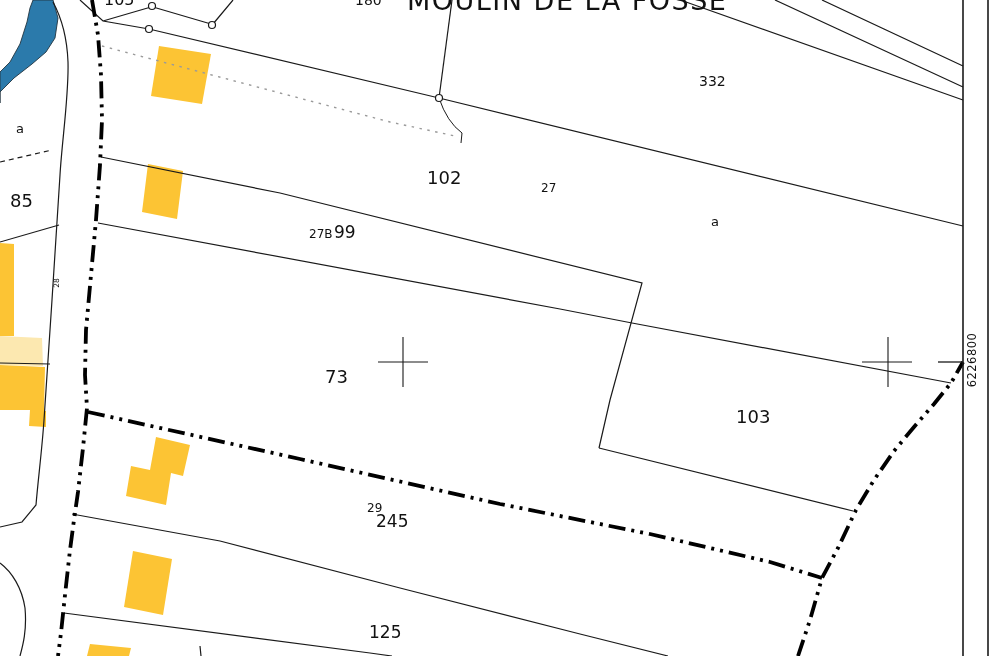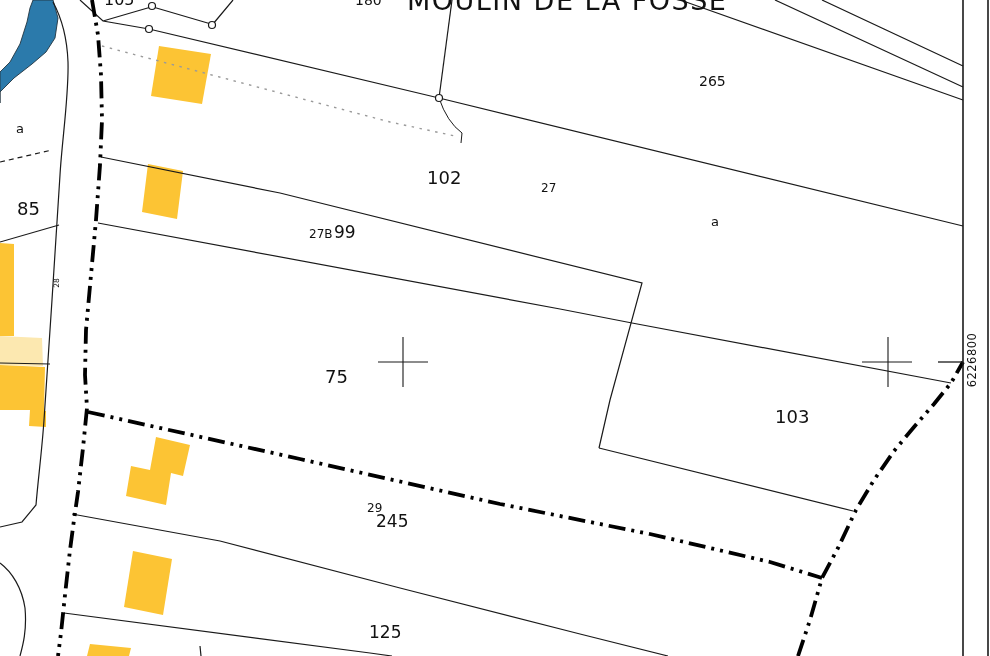--- a/index.html
+++ b/index.html
@@ -105,28 +105,28 @@
       <circle cx="212" cy="25" r="3.5"></circle>
       <circle cx="149" cy="29" r="3.5"></circle>
       <circle cx="439" cy="98" r="3.5"></circle>
     </g>
   </svg>
 
   <div class="lbl lbl-title" style="left:407px;top:-13px;">MOULIN DE LA FOSSE</div>
 
   <div class="lbl" style="left:104px;top:-8px;font-size:16px;">105</div>
   <div class="lbl lbl-parcel-sm" style="left:355px;top:-7px;">180</div>
-  <div class="lbl lbl-parcel-sm" style="left:699px;top:74px;">265</div>
+  <div class="lbl lbl-parcel-sm" style="left:699px;top:74px;">332</div>
   <div class="lbl lbl-parcel" style="left:427px;top:169px;">102</div>
   <div class="lbl lbl-parcel-lg" style="left:334px;top:224px;">99</div>
-  <div class="lbl lbl-parcel" style="left:325px;top:368px;">75</div>
-  <div class="lbl lbl-parcel" style="left:775px;top:408px;">103</div>
+  <div class="lbl lbl-parcel" style="left:325px;top:368px;">73</div>
+  <div class="lbl lbl-parcel" style="left:736px;top:408px;">103</div>
   <div class="lbl lbl-parcel-lg" style="left:376px;top:513px;">245</div>
   <div class="lbl lbl-parcel-lg" style="left:369px;top:624px;">125</div>
-  <div class="lbl lbl-parcel" style="left:17px;top:192px;margin-top:8px;">85</div>
+  <div class="lbl lbl-parcel" style="left:10px;top:192px;">85</div>
 
   <div class="lbl lbl-letter" style="left:711px;top:215px;">a</div>
   <div class="lbl lbl-letter" style="left:16px;top:122px;">a</div>
 
   <div class="lbl lbl-ref" style="left:541px;top:182px;">27</div>
   <div class="lbl lbl-ref" style="left:309px;top:228px;">27B</div>
   <div class="lbl lbl-ref" style="left:367px;top:502px;">29</div>
   <div class="lbl lbl-ref-rot rot" style="left:57px;top:283px;">28</div>
 
   <div class="lbl lbl-grid rot" style="left:973px;top:360px;">6226800</div>

